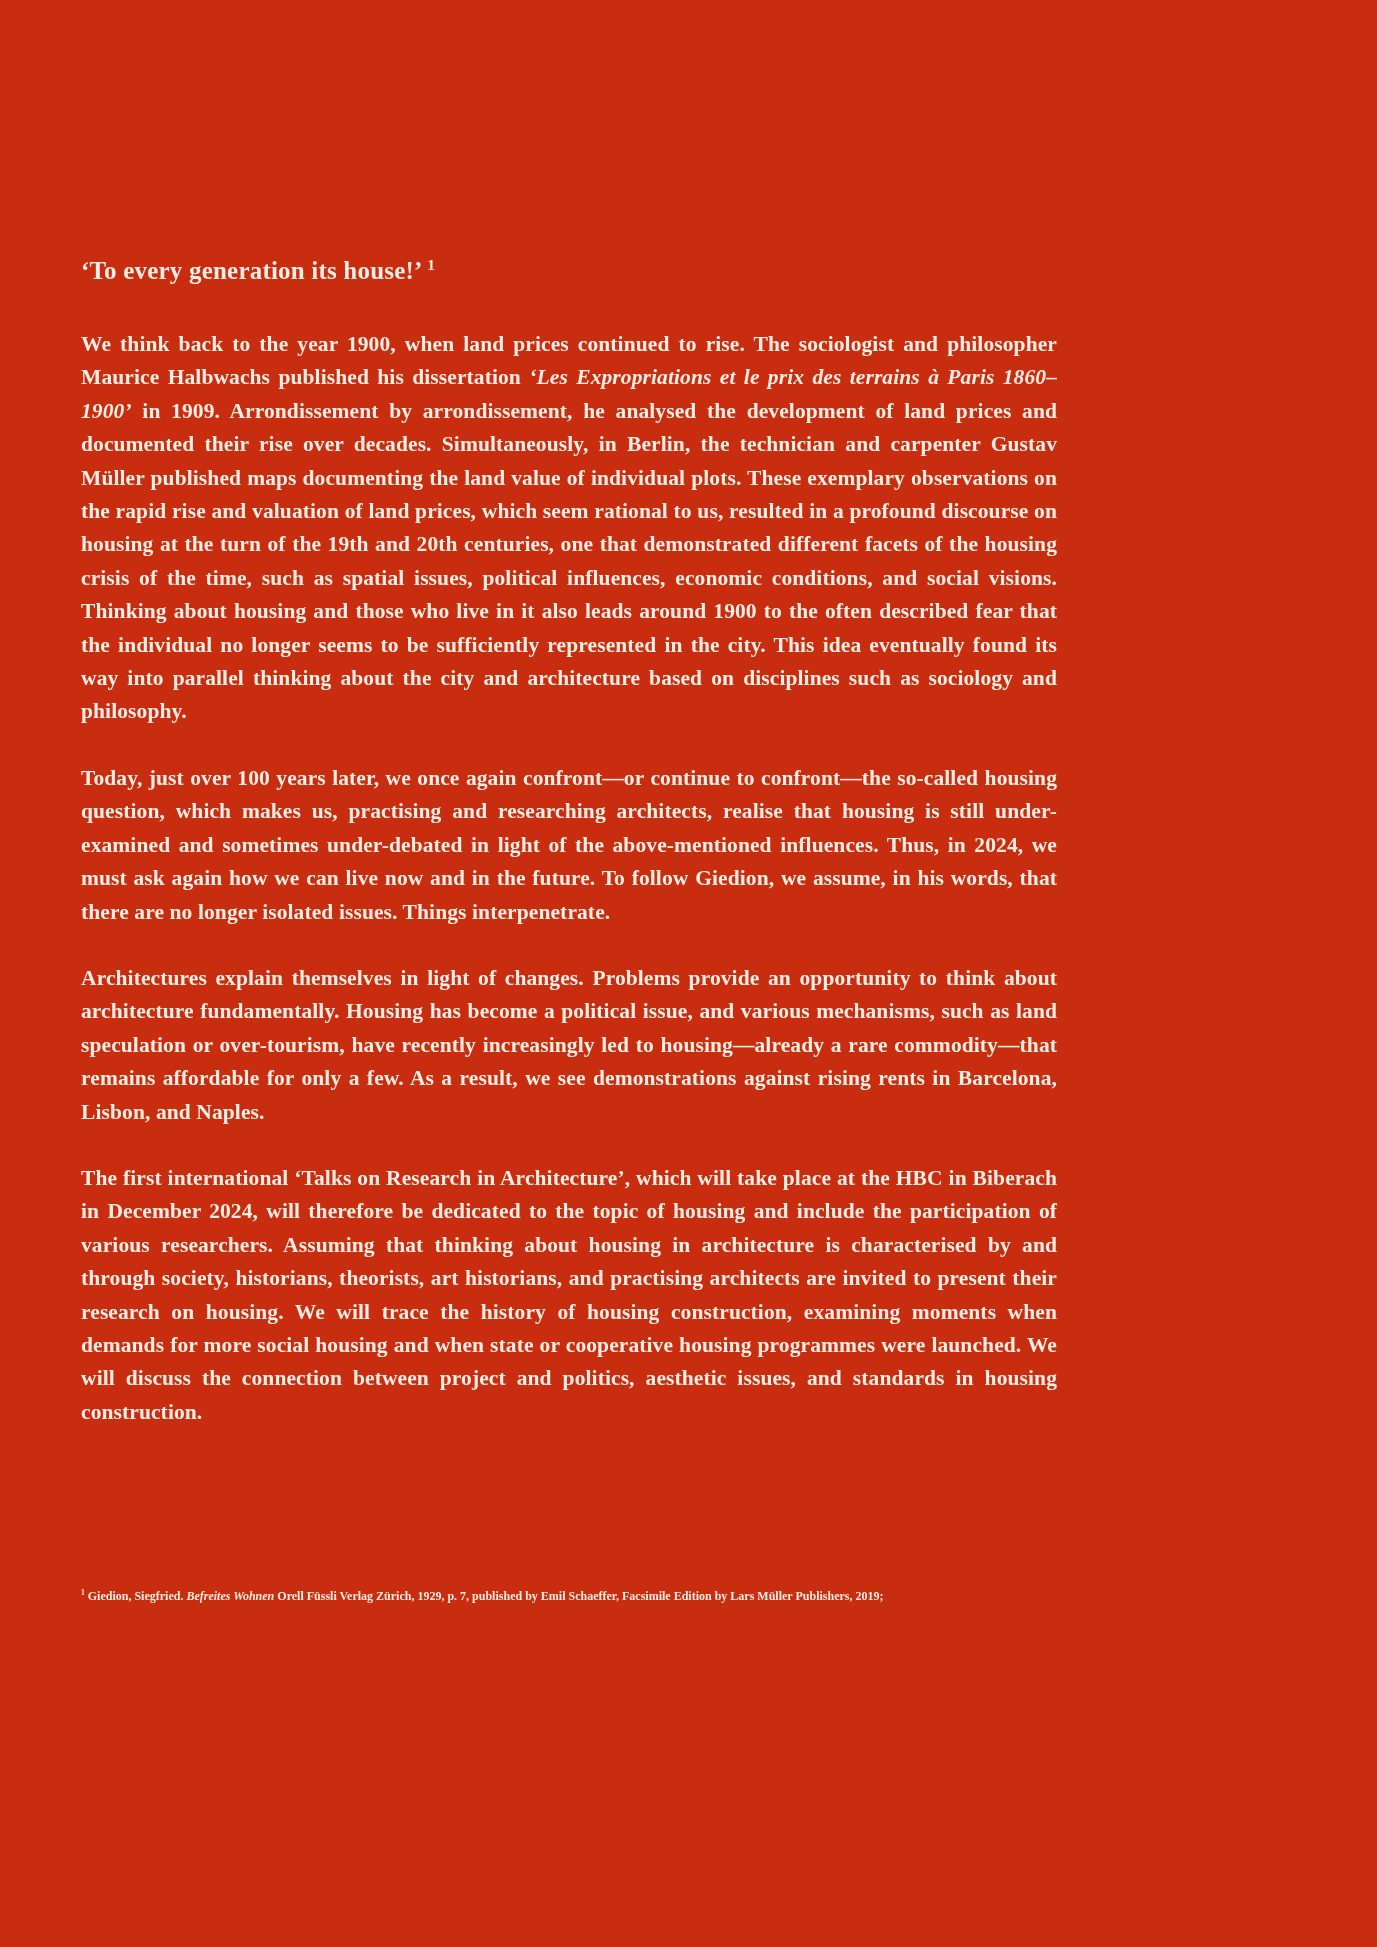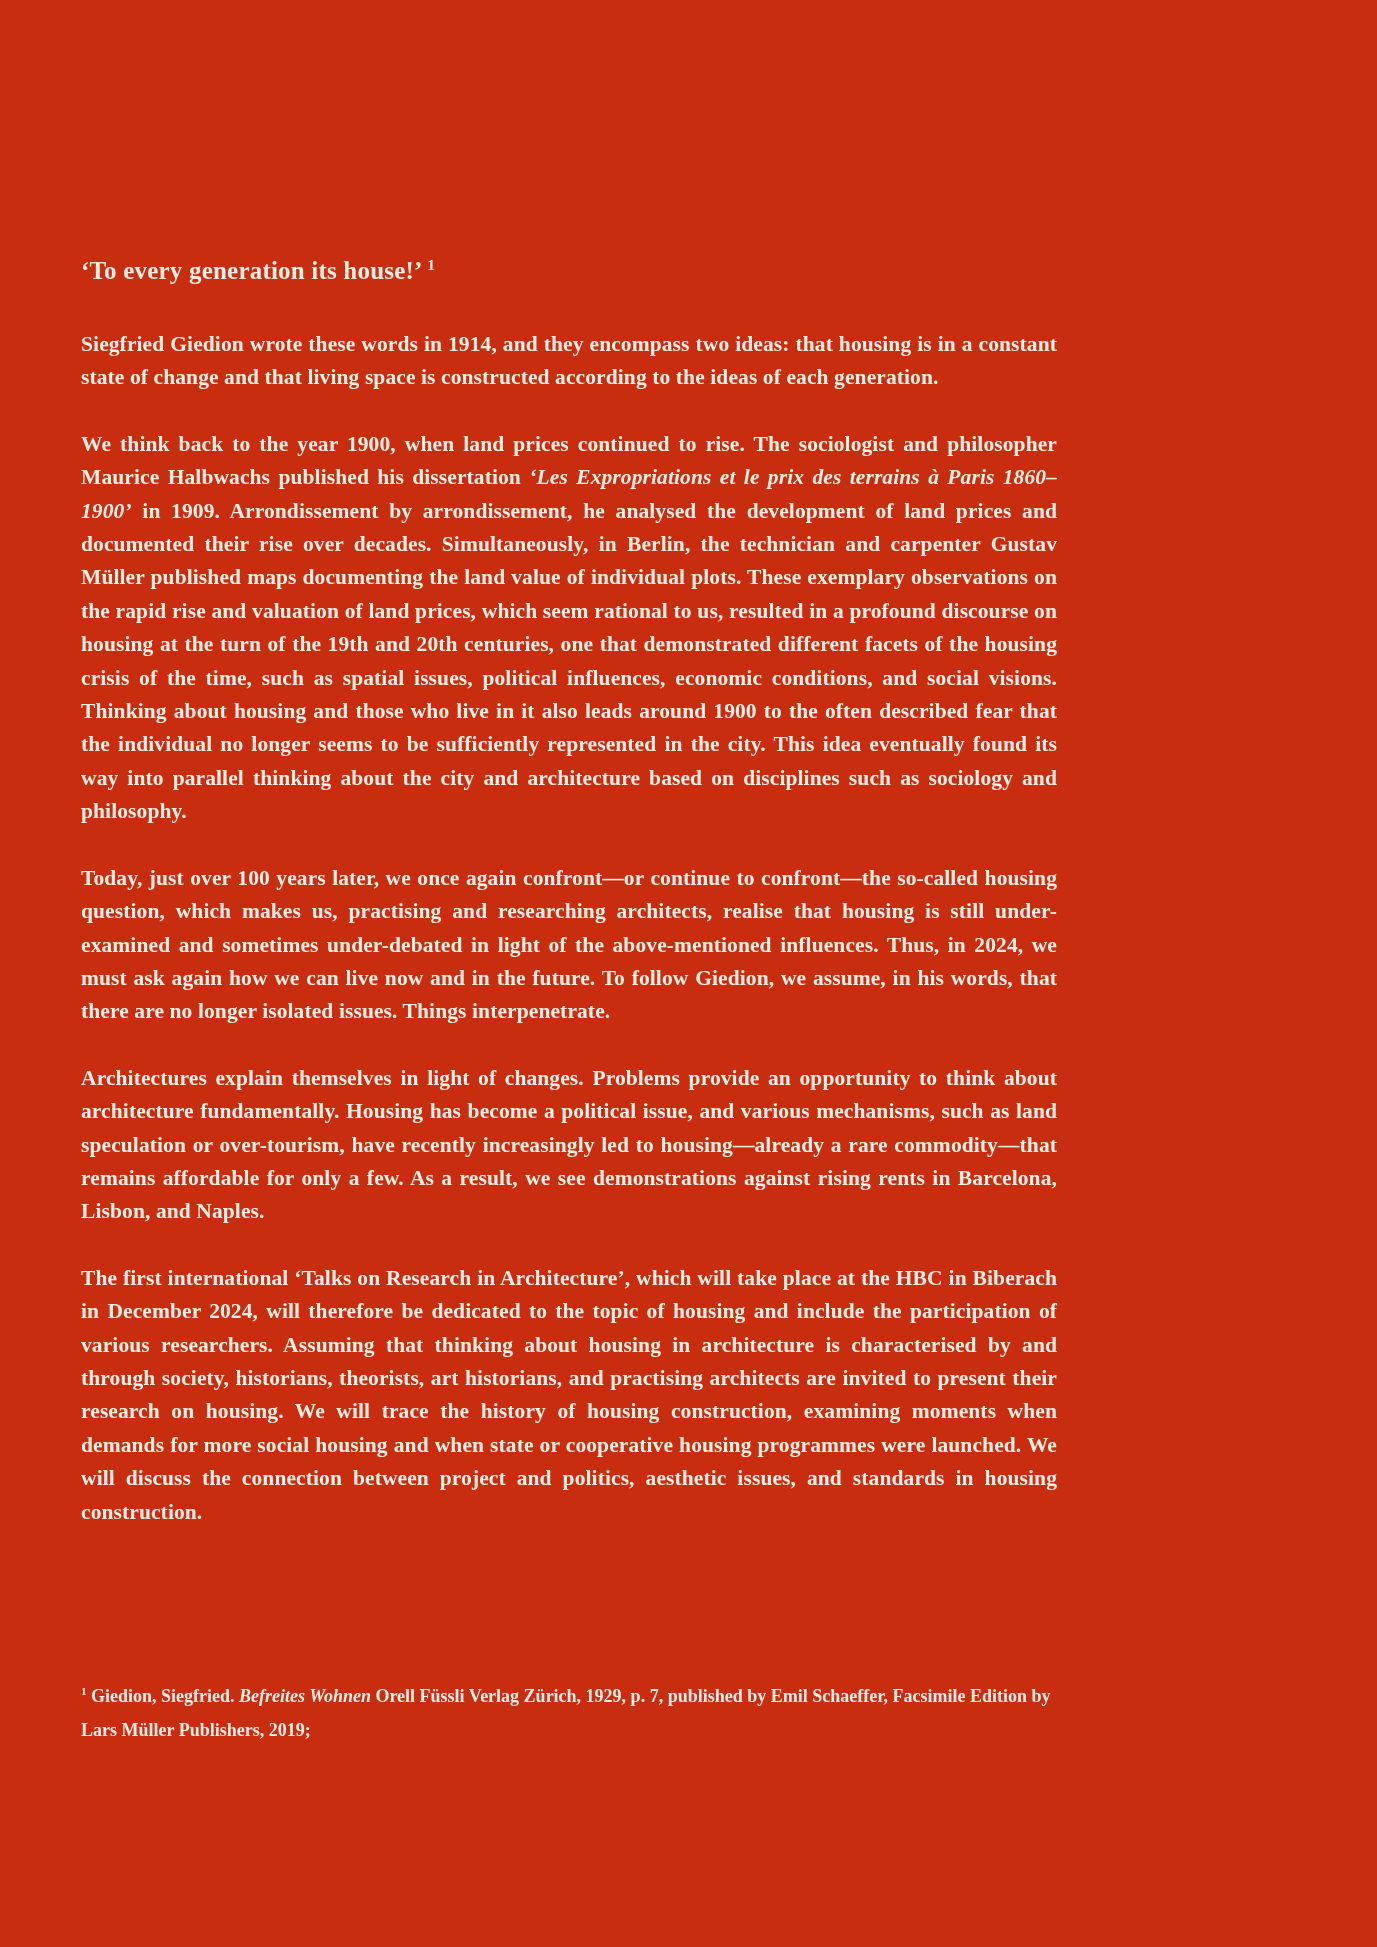--- a/index.html
+++ b/index.html
@@ -38,40 +38,39 @@
   }
   .para {
     font-size: 21.5px;
     line-height: 33.4px;
     text-align: justify;
     margin: 0 0 33px 0;
     letter-spacing: 0.1px;
   }
   .para:last-child { margin-bottom: 16px; }
   .footnote {
-    font-size: 18px;
+    font-size: 12px;
     line-height: 34px;
     margin-top: 150px;
     text-align: left;
   }
   .it { font-style: italic; }
   sup {
     font-size: 62%;
     line-height: 0;
     vertical-align: super;
   }
 </style>
 </head>
 <body>
 
 <div class="page">
   <div class="content">
     <h1 class="title"><span>‘To every generation its house!’ </span><sup>1</sup></h1>
     <div id="paragraphs">
-        <div class="para"><span>Siegfried Giedion wrote these words in 1914, and they encompass two ideas: that housing is in a constant state of change and that living space is constructed according to the ideas of each generation.</span></div>
         <div class="para"><span>We think back to the year 1900, when land prices continued to rise. The sociologist and philosopher Maurice Halbwachs published his dissertation </span><span class="it">‘Les Expropriations et le prix des terrains à Paris 1860–1900’</span><span> in 1909. Arrondissement by arrondissement, he analysed the development of land prices and documented their rise over decades. Simultaneously, in Berlin, the technician and carpenter Gustav Müller published maps documenting the land value of individual plots. These exemplary observations on the rapid rise and valuation of land prices, which seem rational to us, resulted in a profound discourse on housing at the turn of the 19th and 20th centuries, one that demonstrated different facets of the housing crisis of the time, such as spatial issues, political influences, economic conditions, and social visions. Thinking about housing and those who live in it also leads around 1900 to the often described fear that the individual no longer seems to be sufficiently represented in the city. This idea eventually found its way into parallel thinking about the city and architecture based on disciplines such as sociology and philosophy.</span></div>
         <div class="para"><span>Today, just over 100 years later, we once again confront—or continue to confront—the so-called housing question, which makes us, practising and researching architects, realise that housing is still under-examined and sometimes under-debated in light of the above-mentioned influences. Thus, in 2024, we must ask again how we can live now and in the future. To follow Giedion, we assume, in his words, that there are no longer isolated issues. Things interpenetrate.</span></div>
         <div class="para"><span>Architectures explain themselves in light of changes. Problems provide an opportunity to think about architecture fundamentally. Housing has become a political issue, and various mechanisms, such as land speculation or over-tourism, have recently increasingly led to housing—already a rare commodity—that remains affordable for only a few. As a result, we see demonstrations against rising rents in Barcelona, Lisbon, and Naples.</span></div>
         <div class="para"><span>The first international ‘Talks on Research in Architecture’, which will take place at the HBC in Biberach in December 2024, will therefore be dedicated to the topic of housing and include the participation of various researchers. Assuming that thinking about housing in architecture is characterised by and through society, historians, theorists, art historians, and practising architects are invited to present their research on housing. We will trace the history of housing construction, examining moments when demands for more social housing and when state or cooperative housing programmes were launched. We will discuss the connection between project and politics, aesthetic issues, and standards in housing construction.</span></div>
       </div>
     <div class="footnote"><sup>1</sup><span> Giedion, Siegfried. </span><span class="it">Befreites Wohnen</span><span> Orell Füssli Verlag Zürich, 1929, p. 7, published by Emil Schaeffer, Facsimile Edition by Lars Müller Publishers, 2019;</span></div>
   </div>
 </div>
 
 </body></html>

